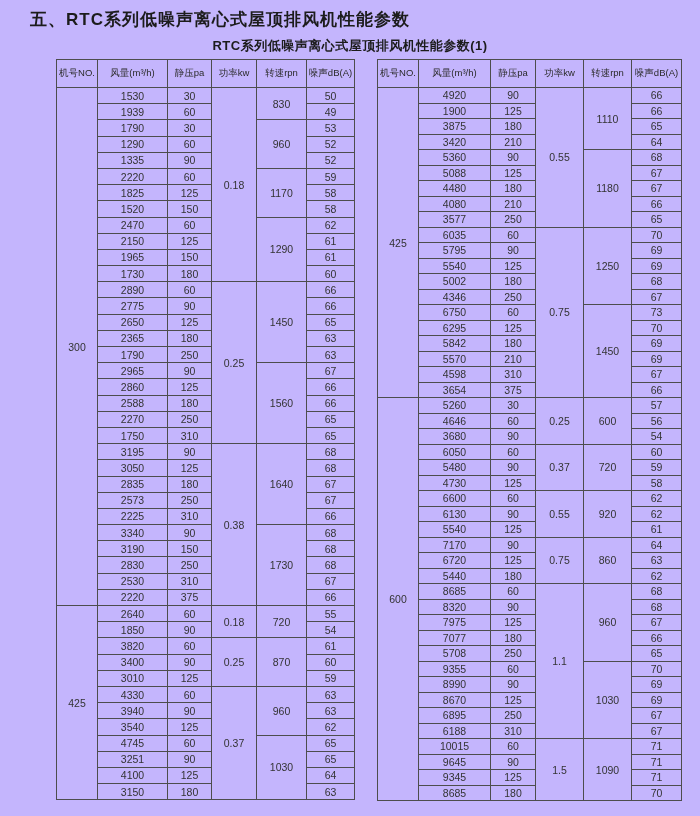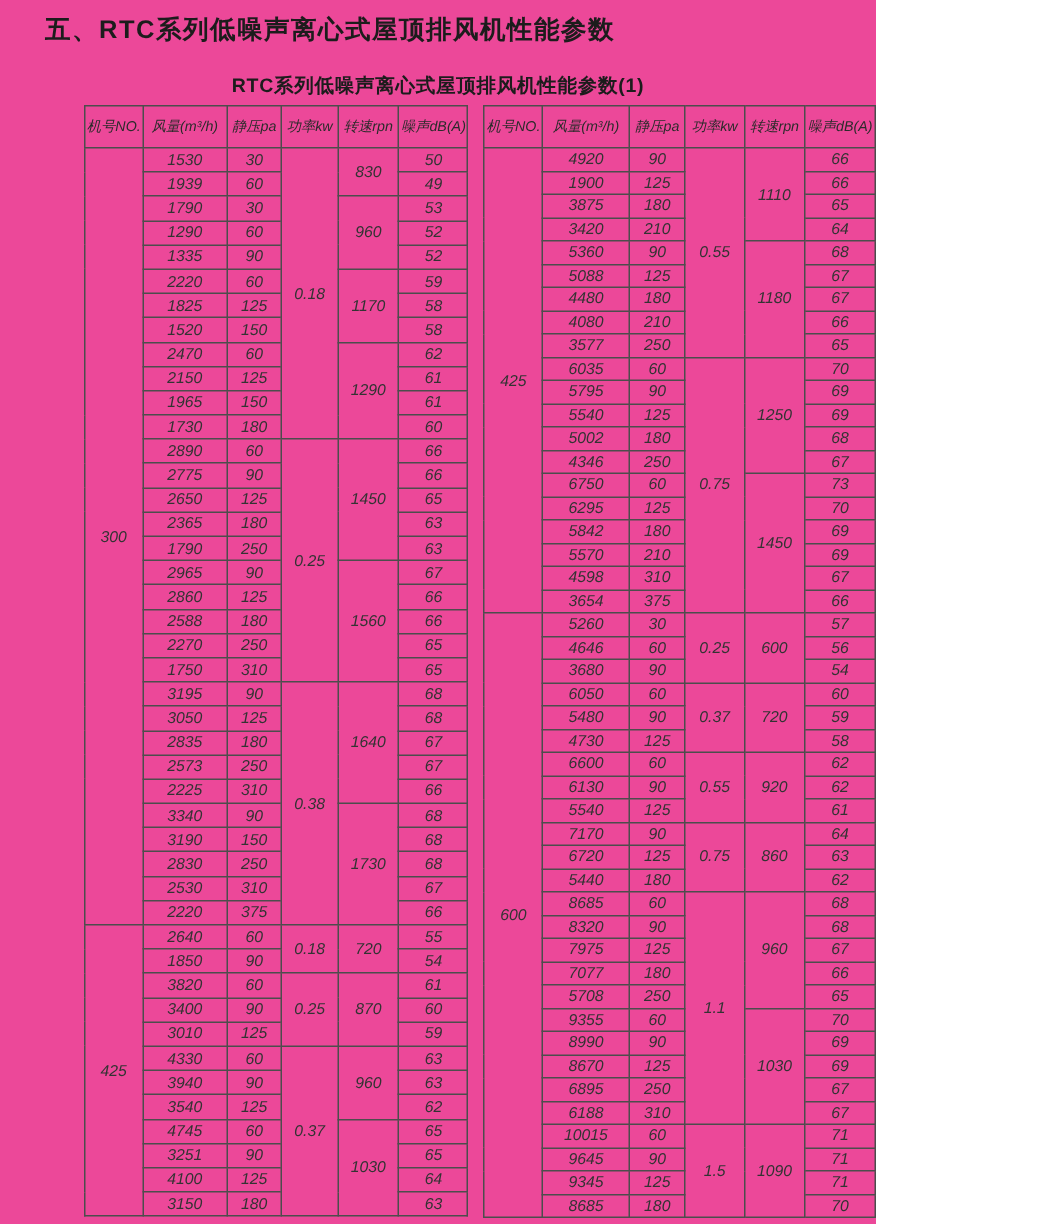--- a/index.html
+++ b/index.html
@@ -5,48 +5,47 @@
   html, body {
     margin: 0;
     padding: 0;
     background: #ffffff;
     width: 700px;
     height: 816px;
     font-family: "Liberation Sans", sans-serif;
     overflow: hidden;
   }
   .page {
-    width: 584px;
+    width: 700px;
     height: 816px;
-    background: #ec4899;
+    background: #c4b5fd;
     box-sizing: border-box;
     padding-top: 6px;
   }
   .page-title {
     font-size: 17px;
     font-weight: bold;
     color: #1c1c1c;
     margin: 2px 0 3px 30px;
     letter-spacing: 1px;
   }
   .table-title {
     text-align: center;
     font-size: 13px;
     font-weight: bold;
     color: #1c1c1c;
-    margin: 17px 40px 4px 0;
+    margin: 6px 40px 4px 0;
     letter-spacing: 0.5px;
     padding-left: 40px;
   }
   .tables {
     display: flex;
     margin-left: 56px;
-    gap: 10px;
+    gap: 22px;
     align-items: flex-start;
-    font-style: italic;
   }
   table {
     border-collapse: collapse;
     table-layout: fixed;
   }
   th, td {
     border: 1px solid #4d4d4d;
     text-align: center;
     vertical-align: middle;
     padding: 0;

